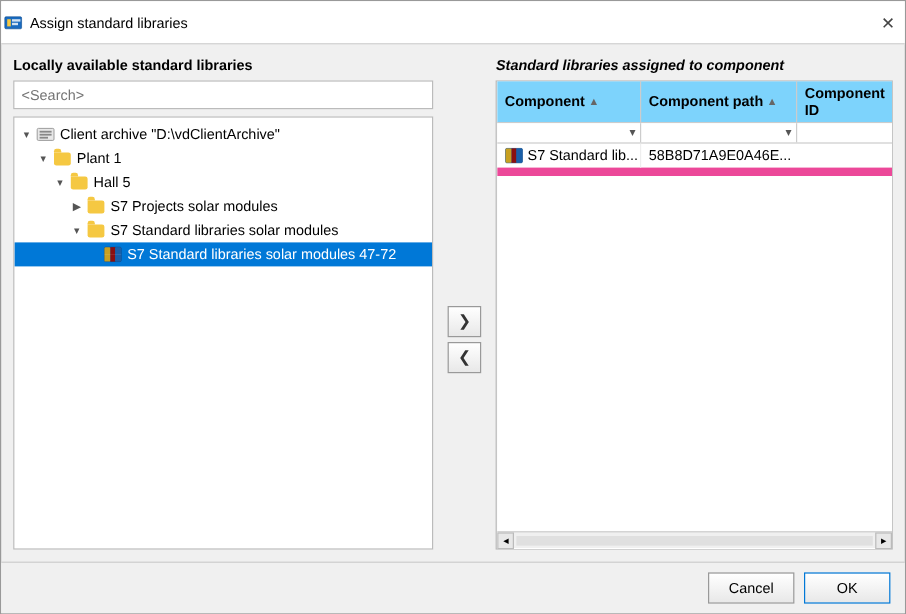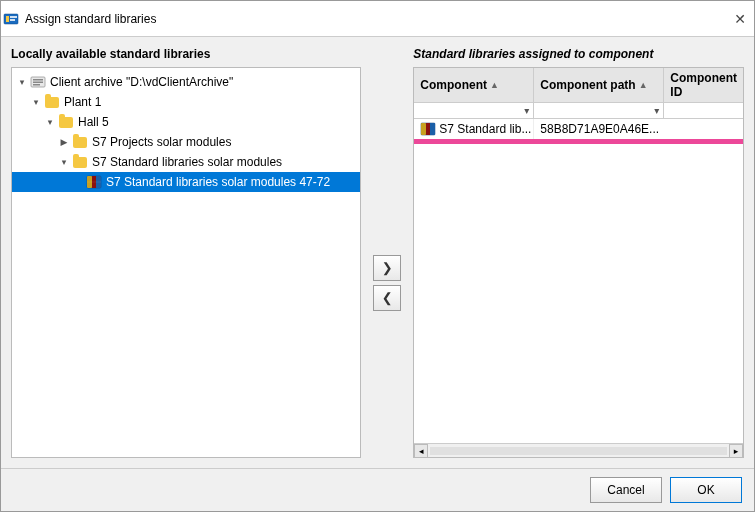--- a/index.html
+++ b/index.html
@@ -210,21 +210,21 @@
       border: 1px solid #bbb;
       background: #fff;
       overflow: auto;
       display: flex;
       flex-direction: column;
     }
     .table-header {
       display: grid;
       grid-template-columns: 120px 130px 1fr;
       border-bottom: 1px solid #ccc;
-      background: #e5e5e5;
+      background: #7dd3fc;
       flex-shrink: 0;
     }
     .th {
       padding: 3px 6px;
       font-size: 12px;
       font-weight: 600;
       color: #000;
       border-right: 1px solid #ccc;
       display: flex;
       align-items: center;
@@ -251,21 +251,21 @@
     }
     .filter-cell:last-child { border-right: none; }
     .filter-dropdown {
       font-size: 10px;
       color: #555;
       cursor: pointer;
     }
     .table-row {
       display: grid;
       grid-template-columns: 120px 130px 1fr;
-      border-bottom: 5px solid #ec4899;
+      border-bottom: 7px solid #ec4899;
     }
     .td {
       padding: 3px 6px;
       font-size: 12px;
       color: #000;
       border-right: 1px solid #eee;
       white-space: nowrap;
       overflow: hidden;
       text-overflow: ellipsis;
       display: flex;
@@ -341,20 +341,21 @@
       </div>
       <span class="title-text">Assign standard libraries</span>
     </div>
     <button class="close-btn">✕</button>
   </div>
 
   <div class="dialog-body">
 
     <div class="left-panel">
       <div class="panel-title">Locally available standard libraries</div>
+      <input class="search-box" type="text" placeholder="&lt;Search&gt;" style="">
 
       <div class="tree-container">
 
         <div class="tree-item indent-0">
           <span class="chevron">▾</span>
           <span class="db-icon">
             <svg width="16" height="14" viewBox="0 0 16 14">
               <rect x="1" y="2" width="14" height="10" rx="1" fill="#e8e8e8" stroke="#999" stroke-width="0.8"></rect>
               <rect x="3" y="4" width="10" height="1.5" fill="#888"></rect>
               <rect x="3" y="6.5" width="10" height="1.5" fill="#888"></rect>

